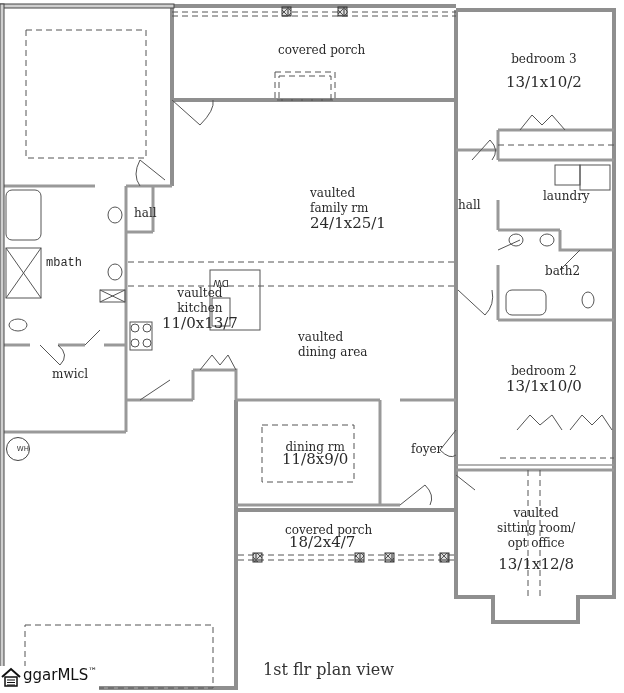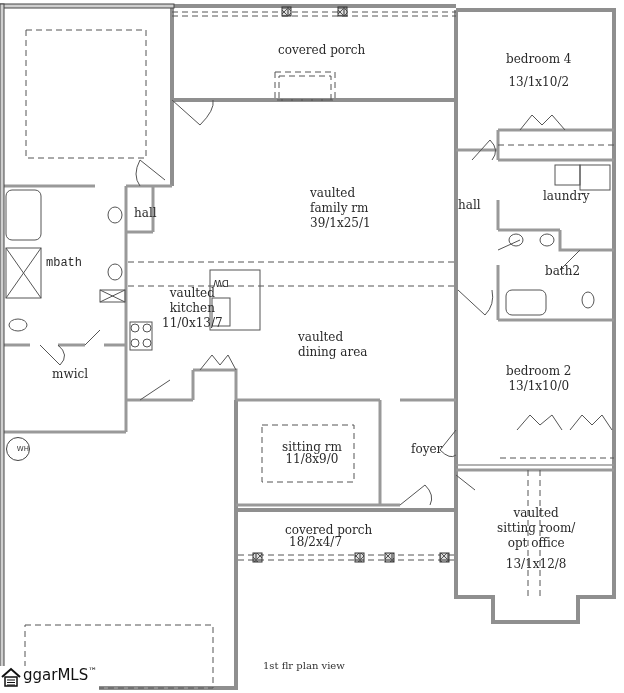--- a/index.html
+++ b/index.html
@@ -1,21 +1,21 @@
 <!DOCTYPE html>
 <html><head>
 <meta charset="utf-8">
 <style>
   html, body { margin:0; padding:0; background:#ffffff; }
   #stage { position:relative; width:624px; height:693px; overflow:hidden; background:#fff; font-family:"DejaVu Serif","Liberation Serif",serif; }
   svg#plan { position:absolute; left:0; top:0; }
   .lbl { position:absolute; font-size:12px; color:#2a2a2a; text-align:center; line-height:15px; white-space:nowrap; }
-  .lbl .dim { display:block; font-size:12px; }
+  .lbl .dim { display:block; font-size:15px; }
   .wh { position:absolute; left:6px; top:437px; width:22px; height:22px; border:1px solid #444; border-radius:50%; font-family:"DejaVu Sans","Liberation Sans",sans-serif; font-size:7px; line-height:22px; text-align:right; color:#333; }
-  .caption { position:absolute; left:263px; top:660px; font-size:10px; color:#333; }
+  .caption { position:absolute; left:263px; top:660px; font-size:16px; color:#333; }
   .logo { position:absolute; left:0; top:666px; height:26px; display:flex; font-family:"DejaVu Sans","Liberation Sans",sans-serif; font-size:15px; color:#111; background:#fff; padding-right:2px; }
   .logo svg { margin-right:1px; }
   .tm { font-size:9px; vertical-align:super; }
 </style>
 </head>
 <body>
 
 <div id="stage">
 
 <svg id="plan" width="624" height="693" viewBox="0 0 624 693">
@@ -152,36 +152,36 @@
       <rect x="0" y="4" width="174" height="4" fill="#cfcfcf"></rect>
       <rect x="0" y="4" width="4" height="684" fill="#cfcfcf"></rect>
     </g>
   </g>
 </svg>
 
 <div class="lbl" style="left:278px;top:43px;">
   <span>covered porch</span>
 </div>
 <div class="lbl" style="left:506px;top:52px;">
-  <span>bedroom 4</span>
+  <span>bedroom 3</span>
   <span class="dim" style="margin-top:8px">13/1x10/2</span>
 </div>
 <div class="lbl" style="left:543px;top:189px;">
   <span>laundry</span>
 </div>
 <div class="lbl" style="left:134px;top:206px;">
   <span>hall</span>
 </div>
 <div class="lbl" style="left:458px;top:198px;">
   <span>hall</span>
 </div>
 <div class="lbl" style="left:310px;top:186px;text-align:left;">
   <span>vaulted</span><br>
   <span>family rm</span>
-  <span class="dim">39/1x25/1</span>
+  <span class="dim">24/1x25/1</span>
 </div>
 <div class="lbl" style="left:46px;top:256px;font-family:Liberation Mono, monospace;">
   <span>mbath</span>
 </div>
 <div class="lbl" style="left:162px;top:286px;">
   <span>vaulted</span><br>
   <span>kitchen</span>
   <span class="dim">11/0x13/7</span>
 </div>
 <div class="lbl" style="left:545px;top:264px;">
@@ -192,21 +192,21 @@
   <span>dining area</span>
 </div>
 <div class="lbl" style="left:52px;top:367px;">
   <span>mwicl</span>
 </div>
 <div class="lbl" style="left:506px;top:364px;">
   <span>bedroom 2</span>
   <span class="dim">13/1x10/0</span>
 </div>
 <div class="lbl" style="left:282px;top:440px;">
-  <span>sitting rm</span>
+  <span>dining rm</span>
   <span class="dim" style="margin-top:-3px">11/8x9/0</span>
 </div>
 <div class="lbl" style="left:411px;top:442px;">
   <span>foyer</span>
 </div>
 <div class="lbl" style="left:285px;top:523px;text-align:left;">
   <span>covered porch</span>
   <span class="dim" style="margin-top:-3px;padding-left:4px">18/2x4/7</span>
 </div>
 <div class="lbl" style="left:497px;top:506px;">

